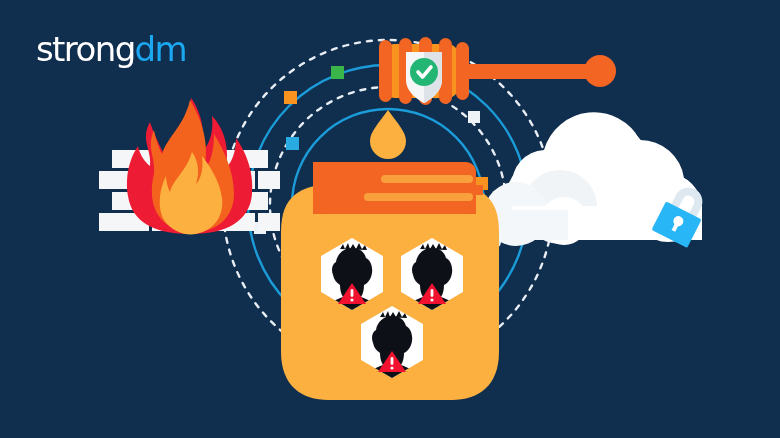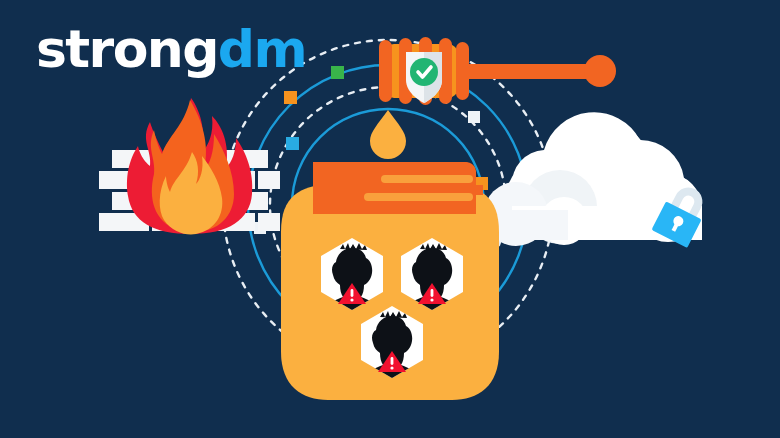--- a/index.html
+++ b/index.html
@@ -28,22 +28,22 @@
   .logo-wrap {
     position: absolute;
     left: 36px;
     top: 26px;
     width: 200px;
     height: 46px;
     z-index: 40;
   }
   .logo-text {
     font-family: "DejaVu Sans", sans-serif;
-    font-weight: bold;
-    font-size: 52px;
+    font-weight: normal;
+    font-size: 34px;
     letter-spacing: -1.6px;
     line-height: 46px;
     white-space: nowrap;
     user-select: none;
   }
   .logo-strong { color: #ffffff; }
   .logo-dm { color: #1ba8f0; }
 </style>
 </head>
 <body style="background: rgb(16, 46, 78);">

